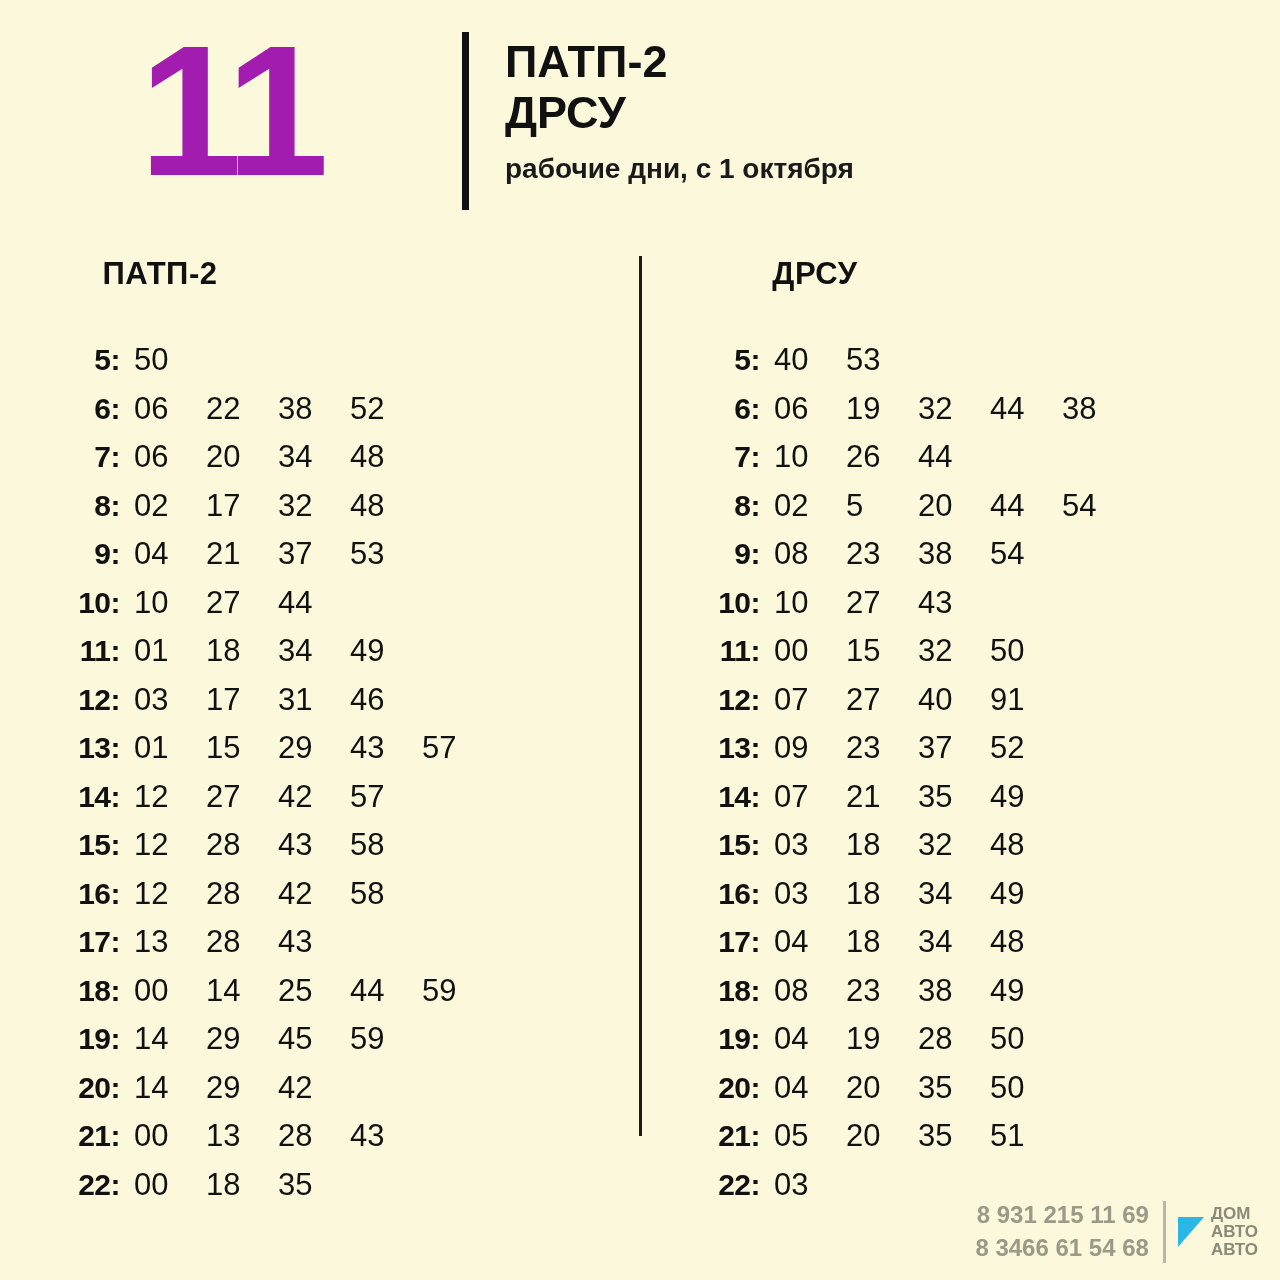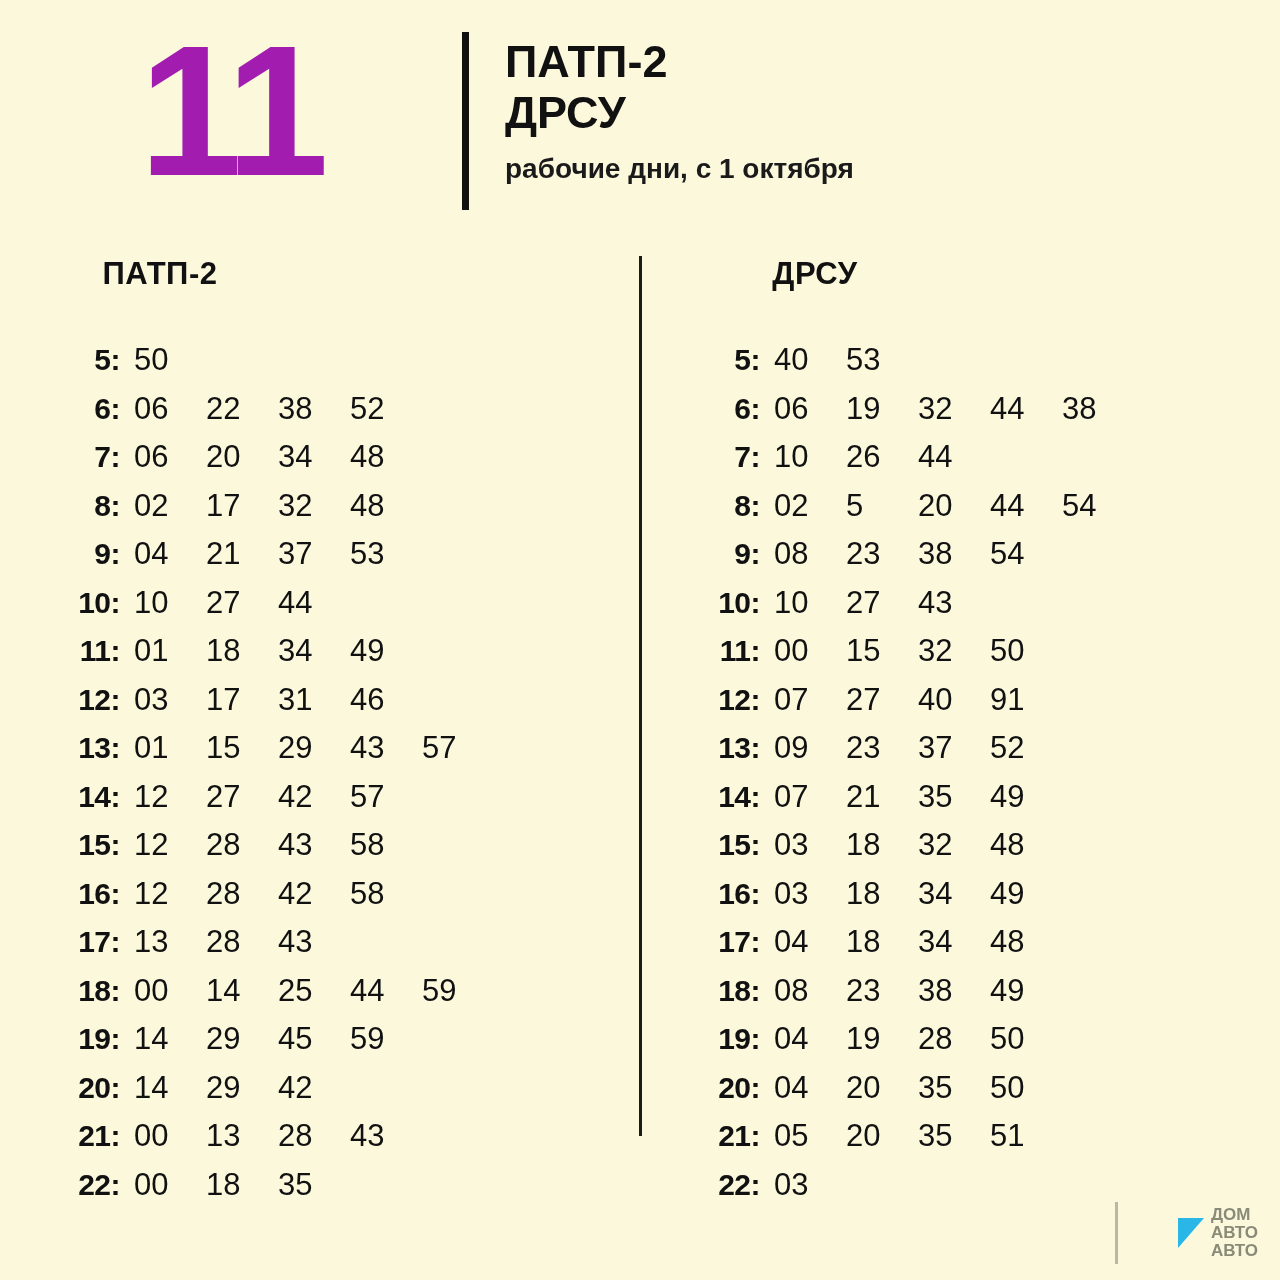--- a/index.html
+++ b/index.html
@@ -136,21 +136,20 @@
   }
   .footer-bar {
     width: 3px;
     height: 62px;
     background: #b8b8a4;
     margin-right: 12px;
   }
   .logo {
     display: flex;
     align-items: center;
-    margin-left: 48px;
   }
   .logo-mark {
     width: 26px;
     height: 30px;
     margin-right: 7px;
     position: relative;
   }
   .logo-mark .tri {
     position: absolute;
     left: 0; top: 0;
@@ -501,20 +500,24 @@
           <div class="hour">22:</div>
           <div class="minutes">
             <span class="min">03</span>
           </div>
         </div>
       </div>
   </div>
 </div>
 
 <div class="footer">
+  <div class="phones">
+    <div>8 931 215 11 69</div>
+    <div>8 3466 61 54 68</div>
+  </div>
   <div class="footer-bar"></div>
   <div class="logo">
     <div class="logo-mark">
         <div class="tri"></div>
       </div>
     <div class="logo-words">
       <div>ДОМ</div>
       <div>АВТО</div>
       <div>АВТО</div>
     </div>

